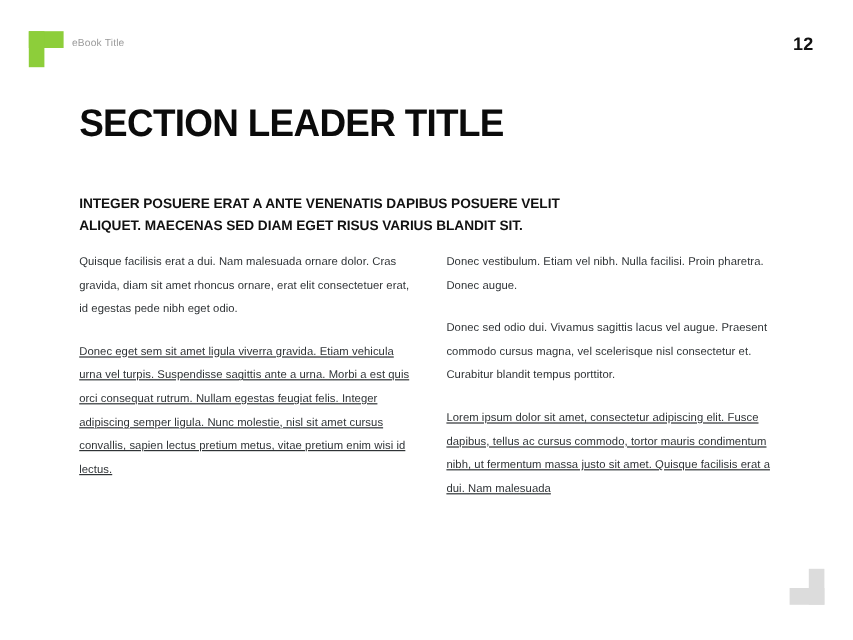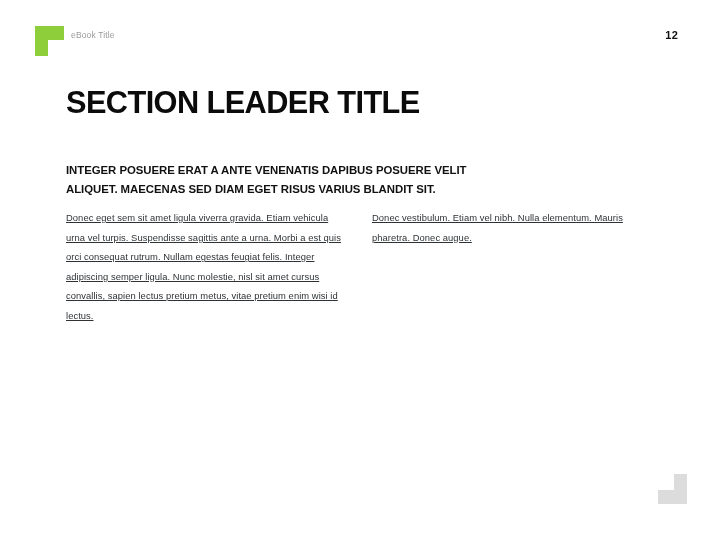--- a/index.html
+++ b/index.html
@@ -18,21 +18,21 @@
     height: 533px;
     background: #ffffff;
     overflow: hidden;
     box-sizing: border-box;
   }
 
   
   .header {
     position: absolute;
     top: 26px;
-    left: 35px;
+    left: 24px;
     right: 33px;
     height: 34px;
     padding-left: 48px;
   }
 
   .logo-mark {
     position: absolute;
     top: 0;
     left: 0;
     width: 29px;
@@ -62,21 +62,21 @@
     font-size: 8.5px;
     letter-spacing: 0.15px;
     color: #9a9a9a;
     font-weight: 400;
   }
 
   .page-number {
     position: absolute;
     right: 0;
     top: 3px;
-    font-size: 11px;
+    font-size: 15px;
     font-weight: 700;
     color: #111111;
     letter-spacing: 0.2px;
   }
 
   
   .section-title {
     position: absolute;
     top: 64px;
     left: 66px;
@@ -176,25 +176,28 @@
     <div class="page-number">12</div>
   </div>
 
   <h1 class="section-title">SECTION LEADER TITLE</h1>
 
   <h2 class="subtitle">INTEGER POSUERE ERAT A ANTE VENENATIS DAPIBUS POSUERE VELIT ALIQUET. MAECENAS SED DIAM EGET RISUS VARIUS BLANDIT SIT.</h2>
 
   <div class="columns">
 
     <div class="col left">
+      <p>Quisque facilisis erat a dui. Nam malesuada ornare dolor. Cras gravida, diam sit amet rhoncus ornare, erat elit consectetuer erat, id egestas pede nibh eget odio.</p>
       <p>Donec eget sem sit amet ligula viverra gravida. Etiam vehicula urna vel turpis. Suspendisse sagittis ante a urna. Morbi a est quis orci consequat rutrum. Nullam egestas feugiat felis. Integer adipiscing semper ligula. Nunc molestie, nisl sit amet cursus convallis, sapien lectus pretium metus, vitae pretium enim wisi id lectus.</p>
     </div>
 
     <div class="col right">
-      <p>Donec vestibulum. Etiam vel nibh. Nulla elementum. Mauris pharetra. Donec augue.</p>
+      <p>Donec vestibulum. Etiam vel nibh. Nulla facilisi. Proin pharetra. Donec augue.</p>
+      <p>Donec sed odio dui. Vivamus sagittis lacus vel augue. Praesent commodo cursus magna, vel scelerisque nisl consectetur et. Curabitur blandit tempus porttitor.</p>
+      <p>Lorem ipsum dolor sit amet, consectetur adipiscing elit. Fusce dapibus, tellus ac cursus commodo, tortor mauris condimentum nibh, ut fermentum massa justo sit amet. Quisque facilisis erat a dui. Nam malesuada</p>
     </div>
 
   </div>
 
   <div class="corner-mark">
     <div class="bar-h"></div>
     <div class="bar-v"></div>
   </div>
 
 </div>

